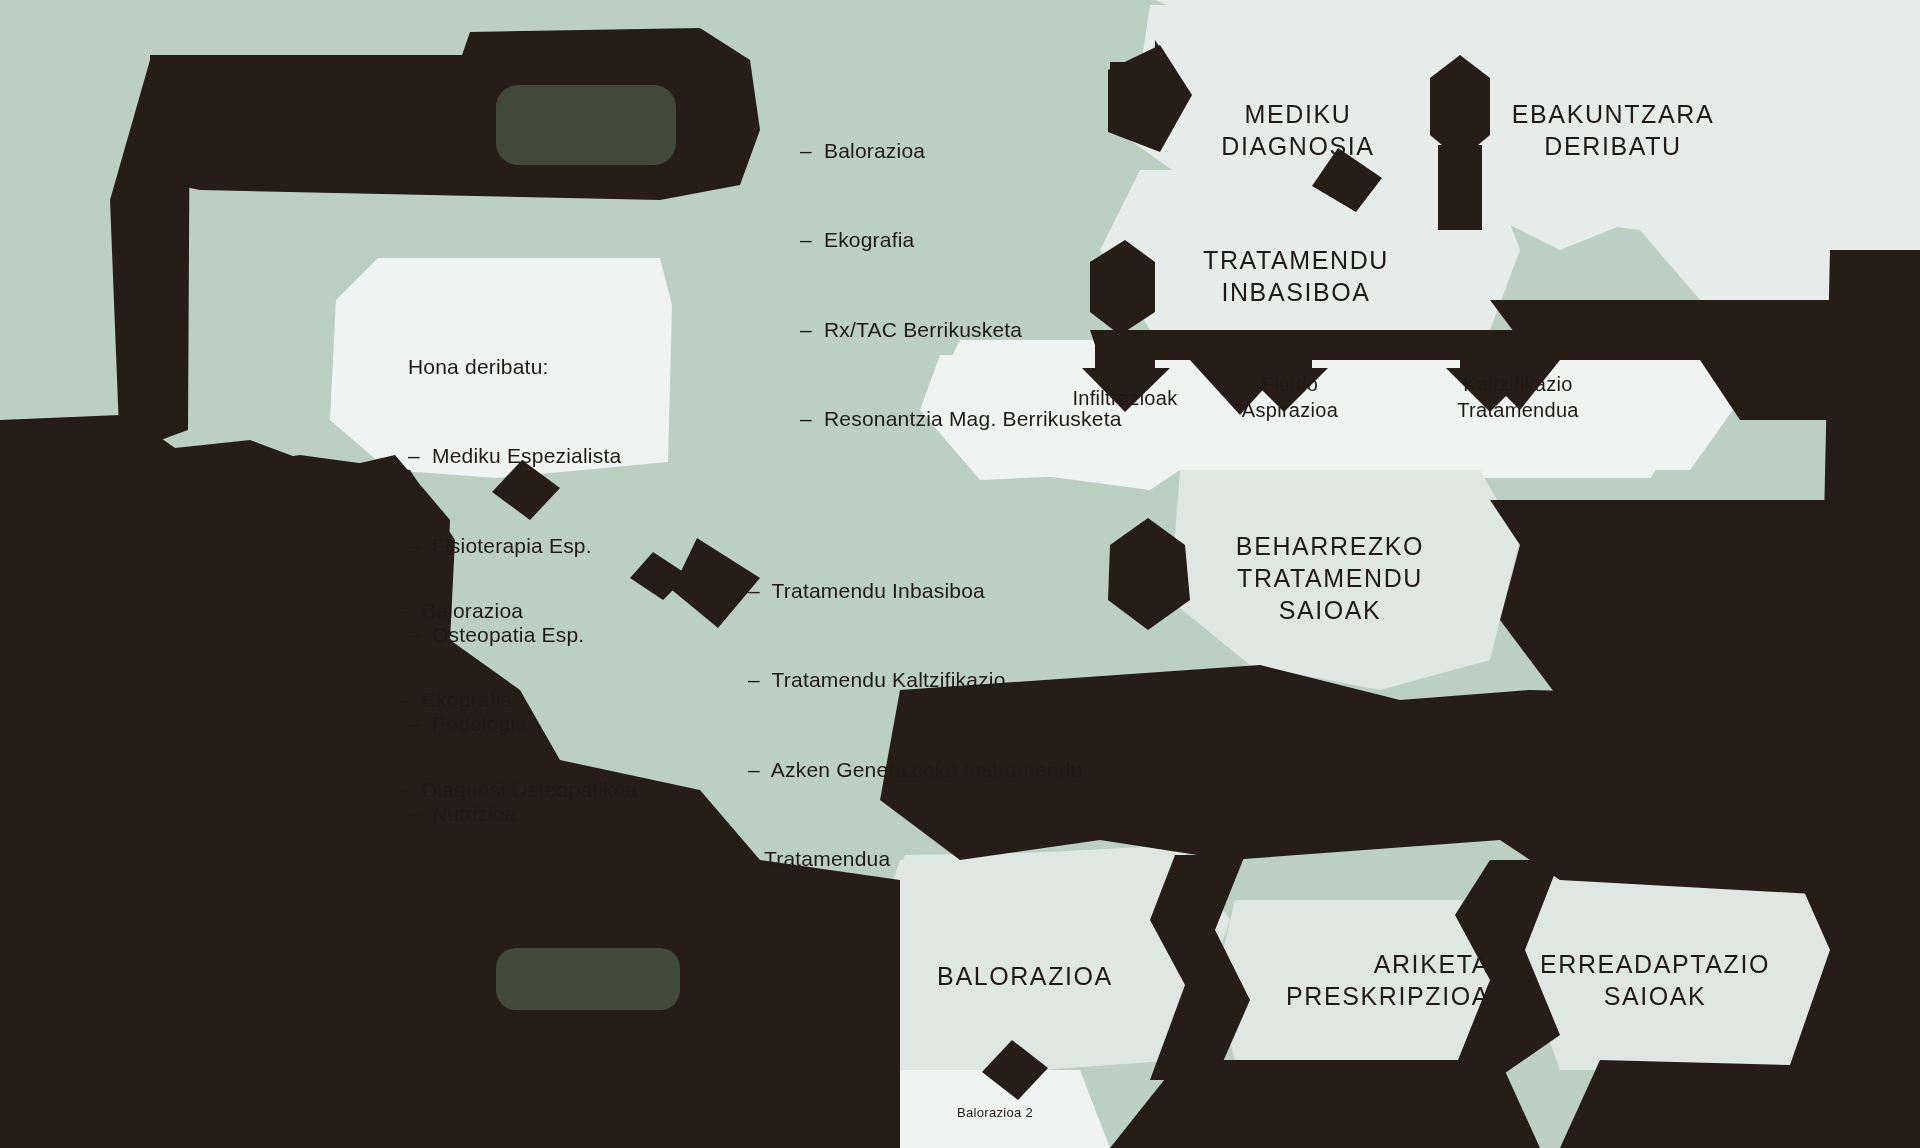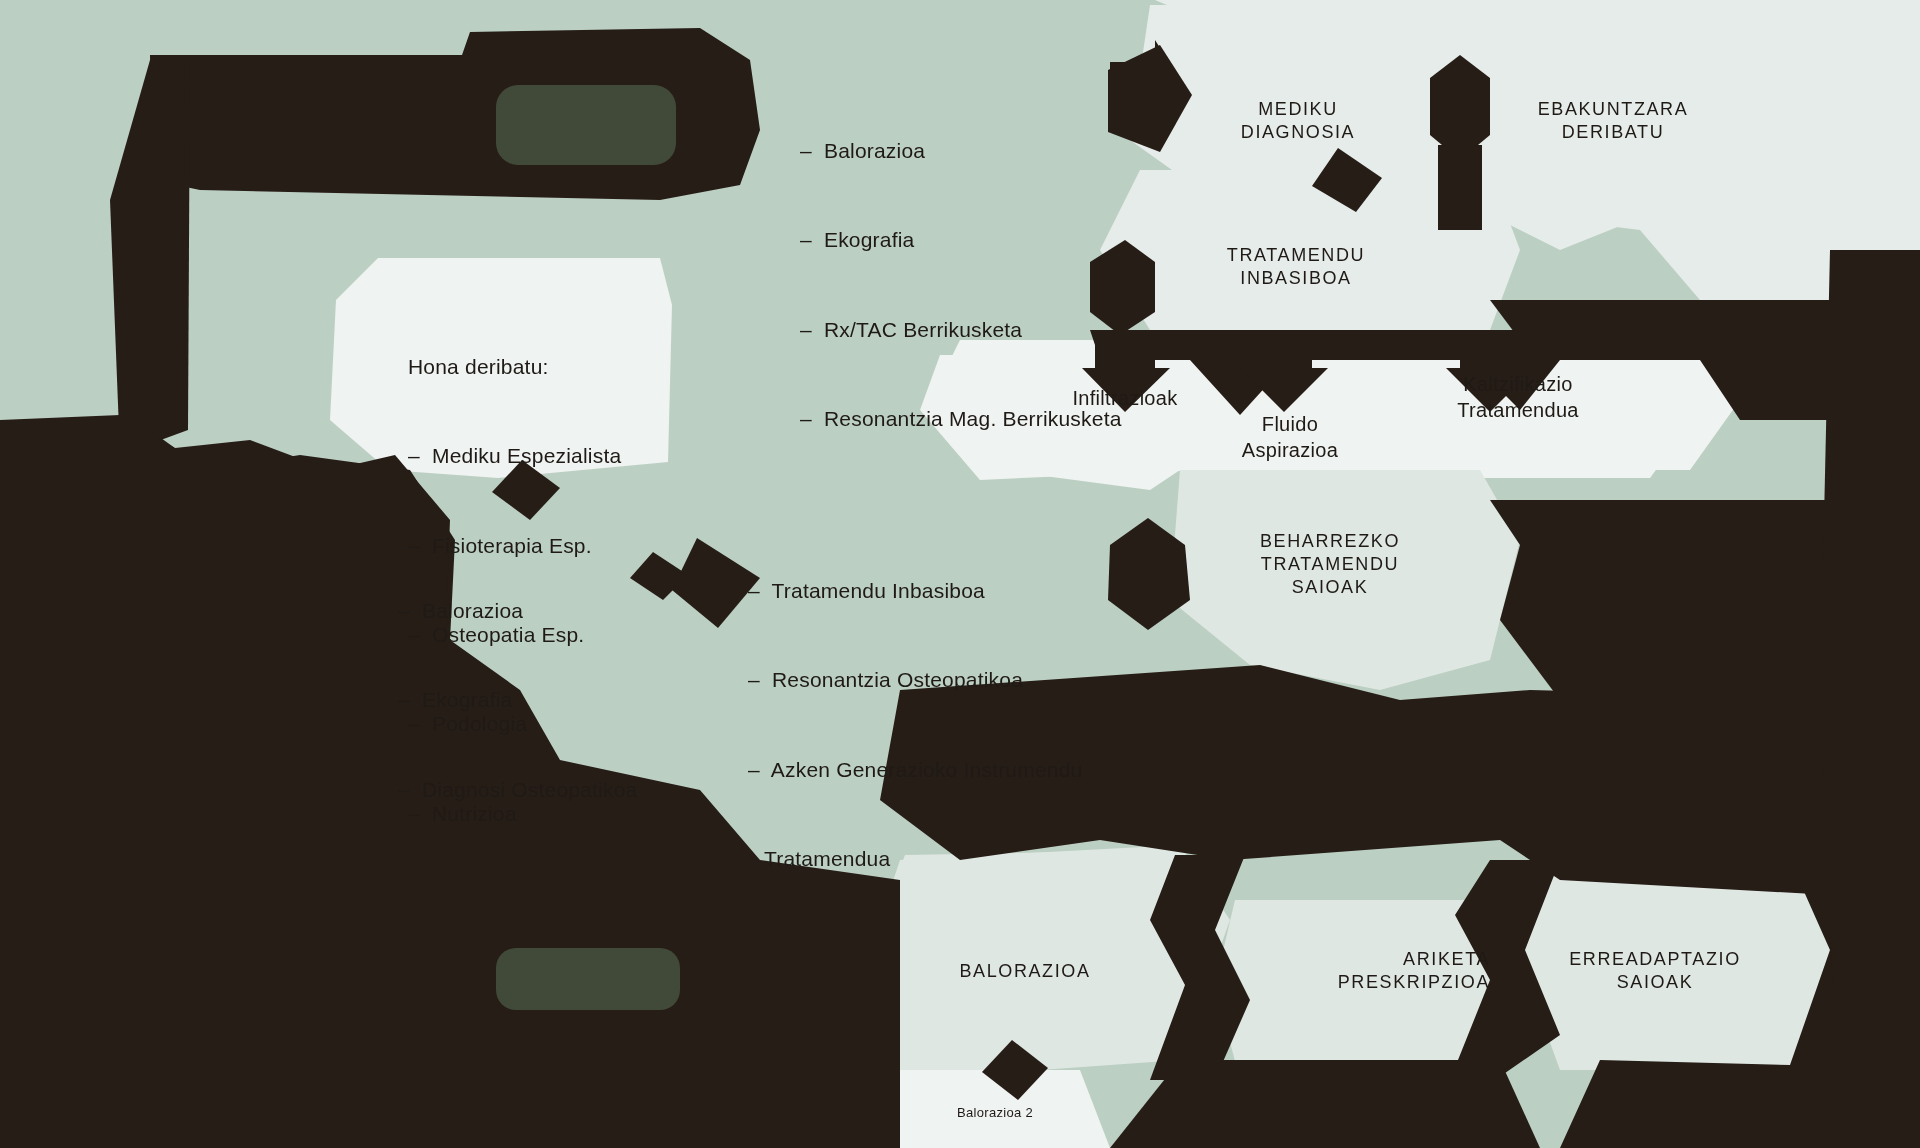--- a/index.html
+++ b/index.html
@@ -23,21 +23,21 @@
   }
   .lst .hdr{display:block;}
   .lst .li{display:block;}
   .lst .li::before{content:"–  ";}
 
   .boxlbl{
     color:#1f1a16;
     text-align:center;
     line-height:1.28;
     letter-spacing:1.6px;
-    font-size:18px;
+    font-size:25px;
   }
   .boxlbl.small{letter-spacing:.3px;font-size:20px;}
   .boxlbl.tiny{letter-spacing:.3px;font-size:13px;}
 
   svg{display:block;position:absolute;top:0;left:0;}
   .hidden-text{position:absolute;width:1px;height:1px;overflow:hidden;clip:rect(0 0 0 0);}
 </style>
 </head>
 <body>
 
@@ -133,37 +133,37 @@
   </div>
 
   <div class="abs lst" style="left:398px;top:536px;">
     <span class="li">Balorazioa</span>
     <span class="li">Ekografia</span>
     <span class="li">Diagnosi Osteopatikoa</span>
   </div>
 
   <div class="abs lst" style="left:748px;top:516px;">
     <span class="li">Tratamendu Inbasiboa</span>
-    <span class="li">Resonantzia Osteopatikoa</span>
+    <span class="li">Tratamendu Kaltzifikazio</span>
     <span class="li">Azken Generazioko Instrumendu</span>
     <span class="hdr" style="padding-left:16px;">Tratamendua</span>
   </div>
 
   <div class="abs boxlbl" style="left:1168px;top:98px;width:260px;white-space:pre-line;">MEDIKU
 DIAGNOSIA</div>
 
   <div class="abs boxlbl" style="left:1448px;top:98px;width:330px;white-space:pre-line;">EBAKUNTZARA
 DERIBATU</div>
 
   <div class="abs boxlbl" style="left:1156px;top:244px;width:280px;white-space:pre-line;">TRATAMENDU
 INBASIBOA</div>
 
   <div class="abs boxlbl small" style="left:1000px;top:386px;width:250px;white-space:pre-line;">Infiltrazioak</div>
 
-  <div class="abs boxlbl small" style="left:1190px;top:372px;width:200px;white-space:pre-line;margin-top:40px;">Fluido
+  <div class="abs boxlbl small" style="left:1190px;top:372px;width:200px;white-space:pre-line;">Fluido
 Aspirazioa</div>
 
   <div class="abs boxlbl small" style="left:1388px;top:372px;width:260px;white-space:pre-line;">Kaltzifikazio
 Tratamendua</div>
 
   <div class="abs boxlbl" style="left:1180px;top:530px;width:300px;white-space:pre-line;">BEHARREZKO
 TRATAMENDU
 SAIOAK</div>
 
   <div class="abs boxlbl" style="left:880px;top:960px;width:290px;white-space:pre-line;">BALORAZIOA</div>

